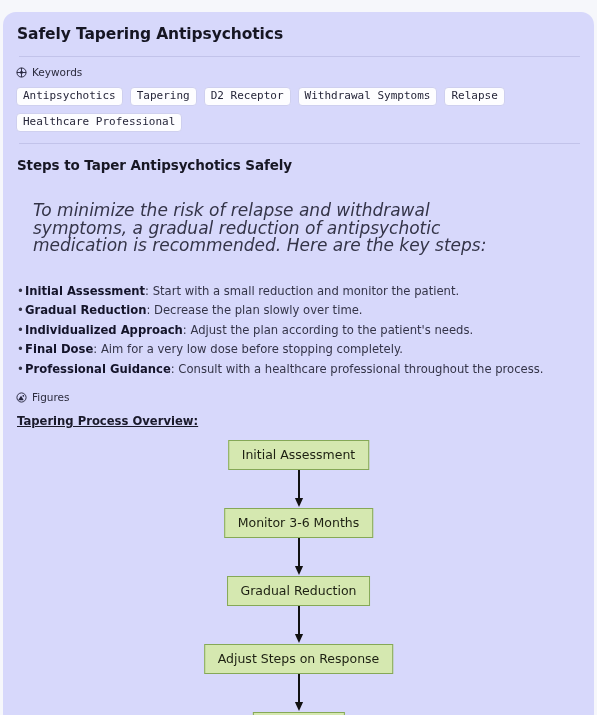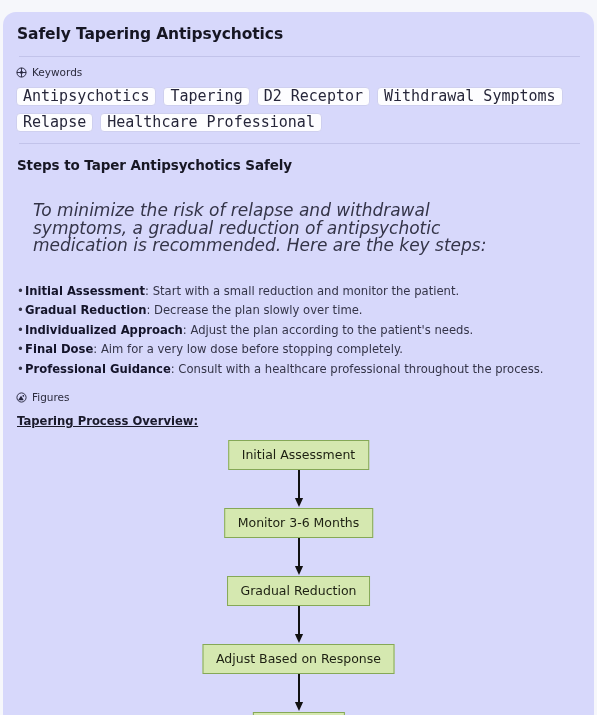--- a/index.html
+++ b/index.html
@@ -52,21 +52,21 @@
     flex-wrap: wrap;
     gap: 7px;
     padding: 9px 14px 0 13px;
   }
   .chip {
     background: #fdfdff;
     border: 1px solid #cfd0ef;
     border-radius: 4px;
     padding: 2px 6px 3px 6px;
     font-family: "DejaVu Sans Mono", monospace;
-    font-size: 15px;
+    font-size: 11px;
     color: #26263a;
     line-height: 12px;
     white-space: nowrap;
   }
   .subtitle {
     margin: 0;
     padding: 13px 0 0 14px;
     font-size: 13.5px;
     font-weight: bold;
     color: #171724;
@@ -218,21 +218,21 @@
     </div>
 
     <div class="node" style="top:136px;">Gradual Reduction</div>
     <div class="edge" style="top:166px;height:38px;">
       <svg width="9" height="38" viewBox="0 0 9 38">
           <line x1="4.5" y1="0" x2="4.5" y2="30" stroke="#111111" stroke-width="2"></line>
           <path d="M0.4 28 L8.6 28 L4.5 37 Z" fill="#111111"></path>
         </svg>
     </div>
 
-    <div class="node" style="top:204px;">Adjust Based on Response</div>
+    <div class="node" style="top:204px;">Adjust Steps on Response</div>
     <div class="edge" style="top:234px;height:38px;">
       <svg width="9" height="38" viewBox="0 0 9 38">
           <line x1="4.5" y1="0" x2="4.5" y2="30" stroke="#111111" stroke-width="2"></line>
           <path d="M0.4 28 L8.6 28 L4.5 37 Z" fill="#111111"></path>
         </svg>
     </div>
 
     <div class="node" style="top:272px;">Final Dose</div>
     <div class="edge" style="top:302px;height:38px;">
       <svg width="9" height="38" viewBox="0 0 9 38">

